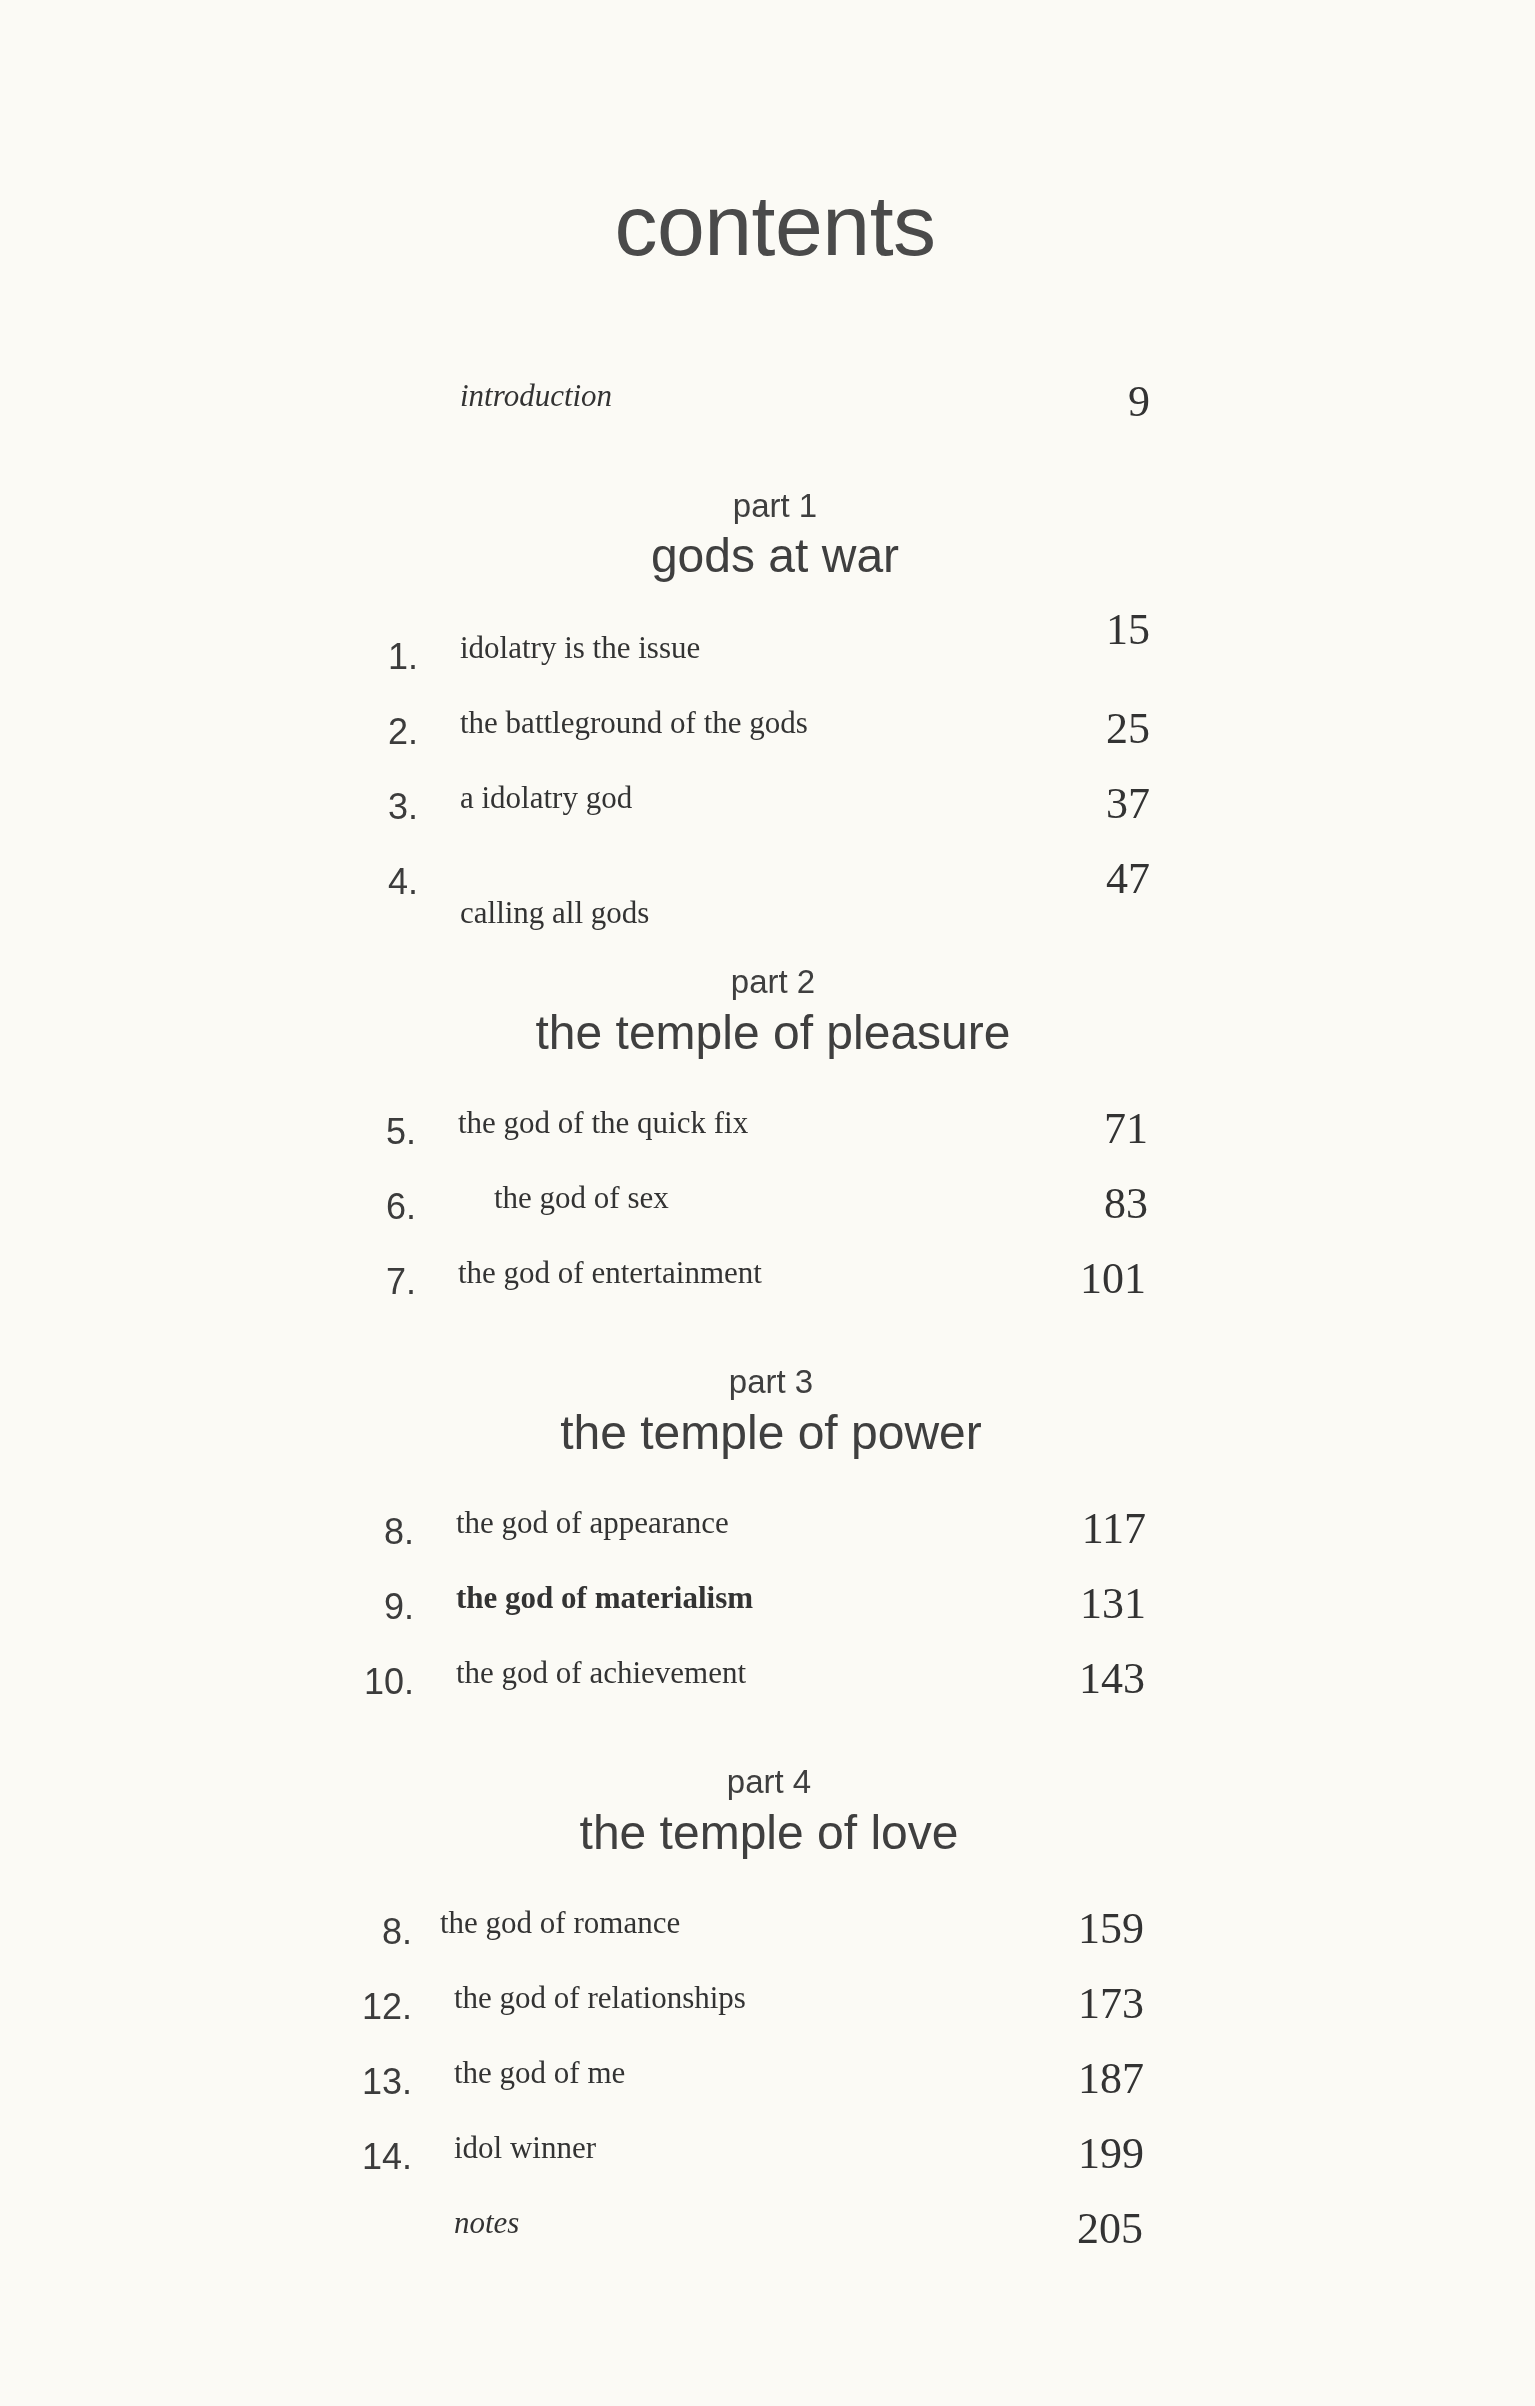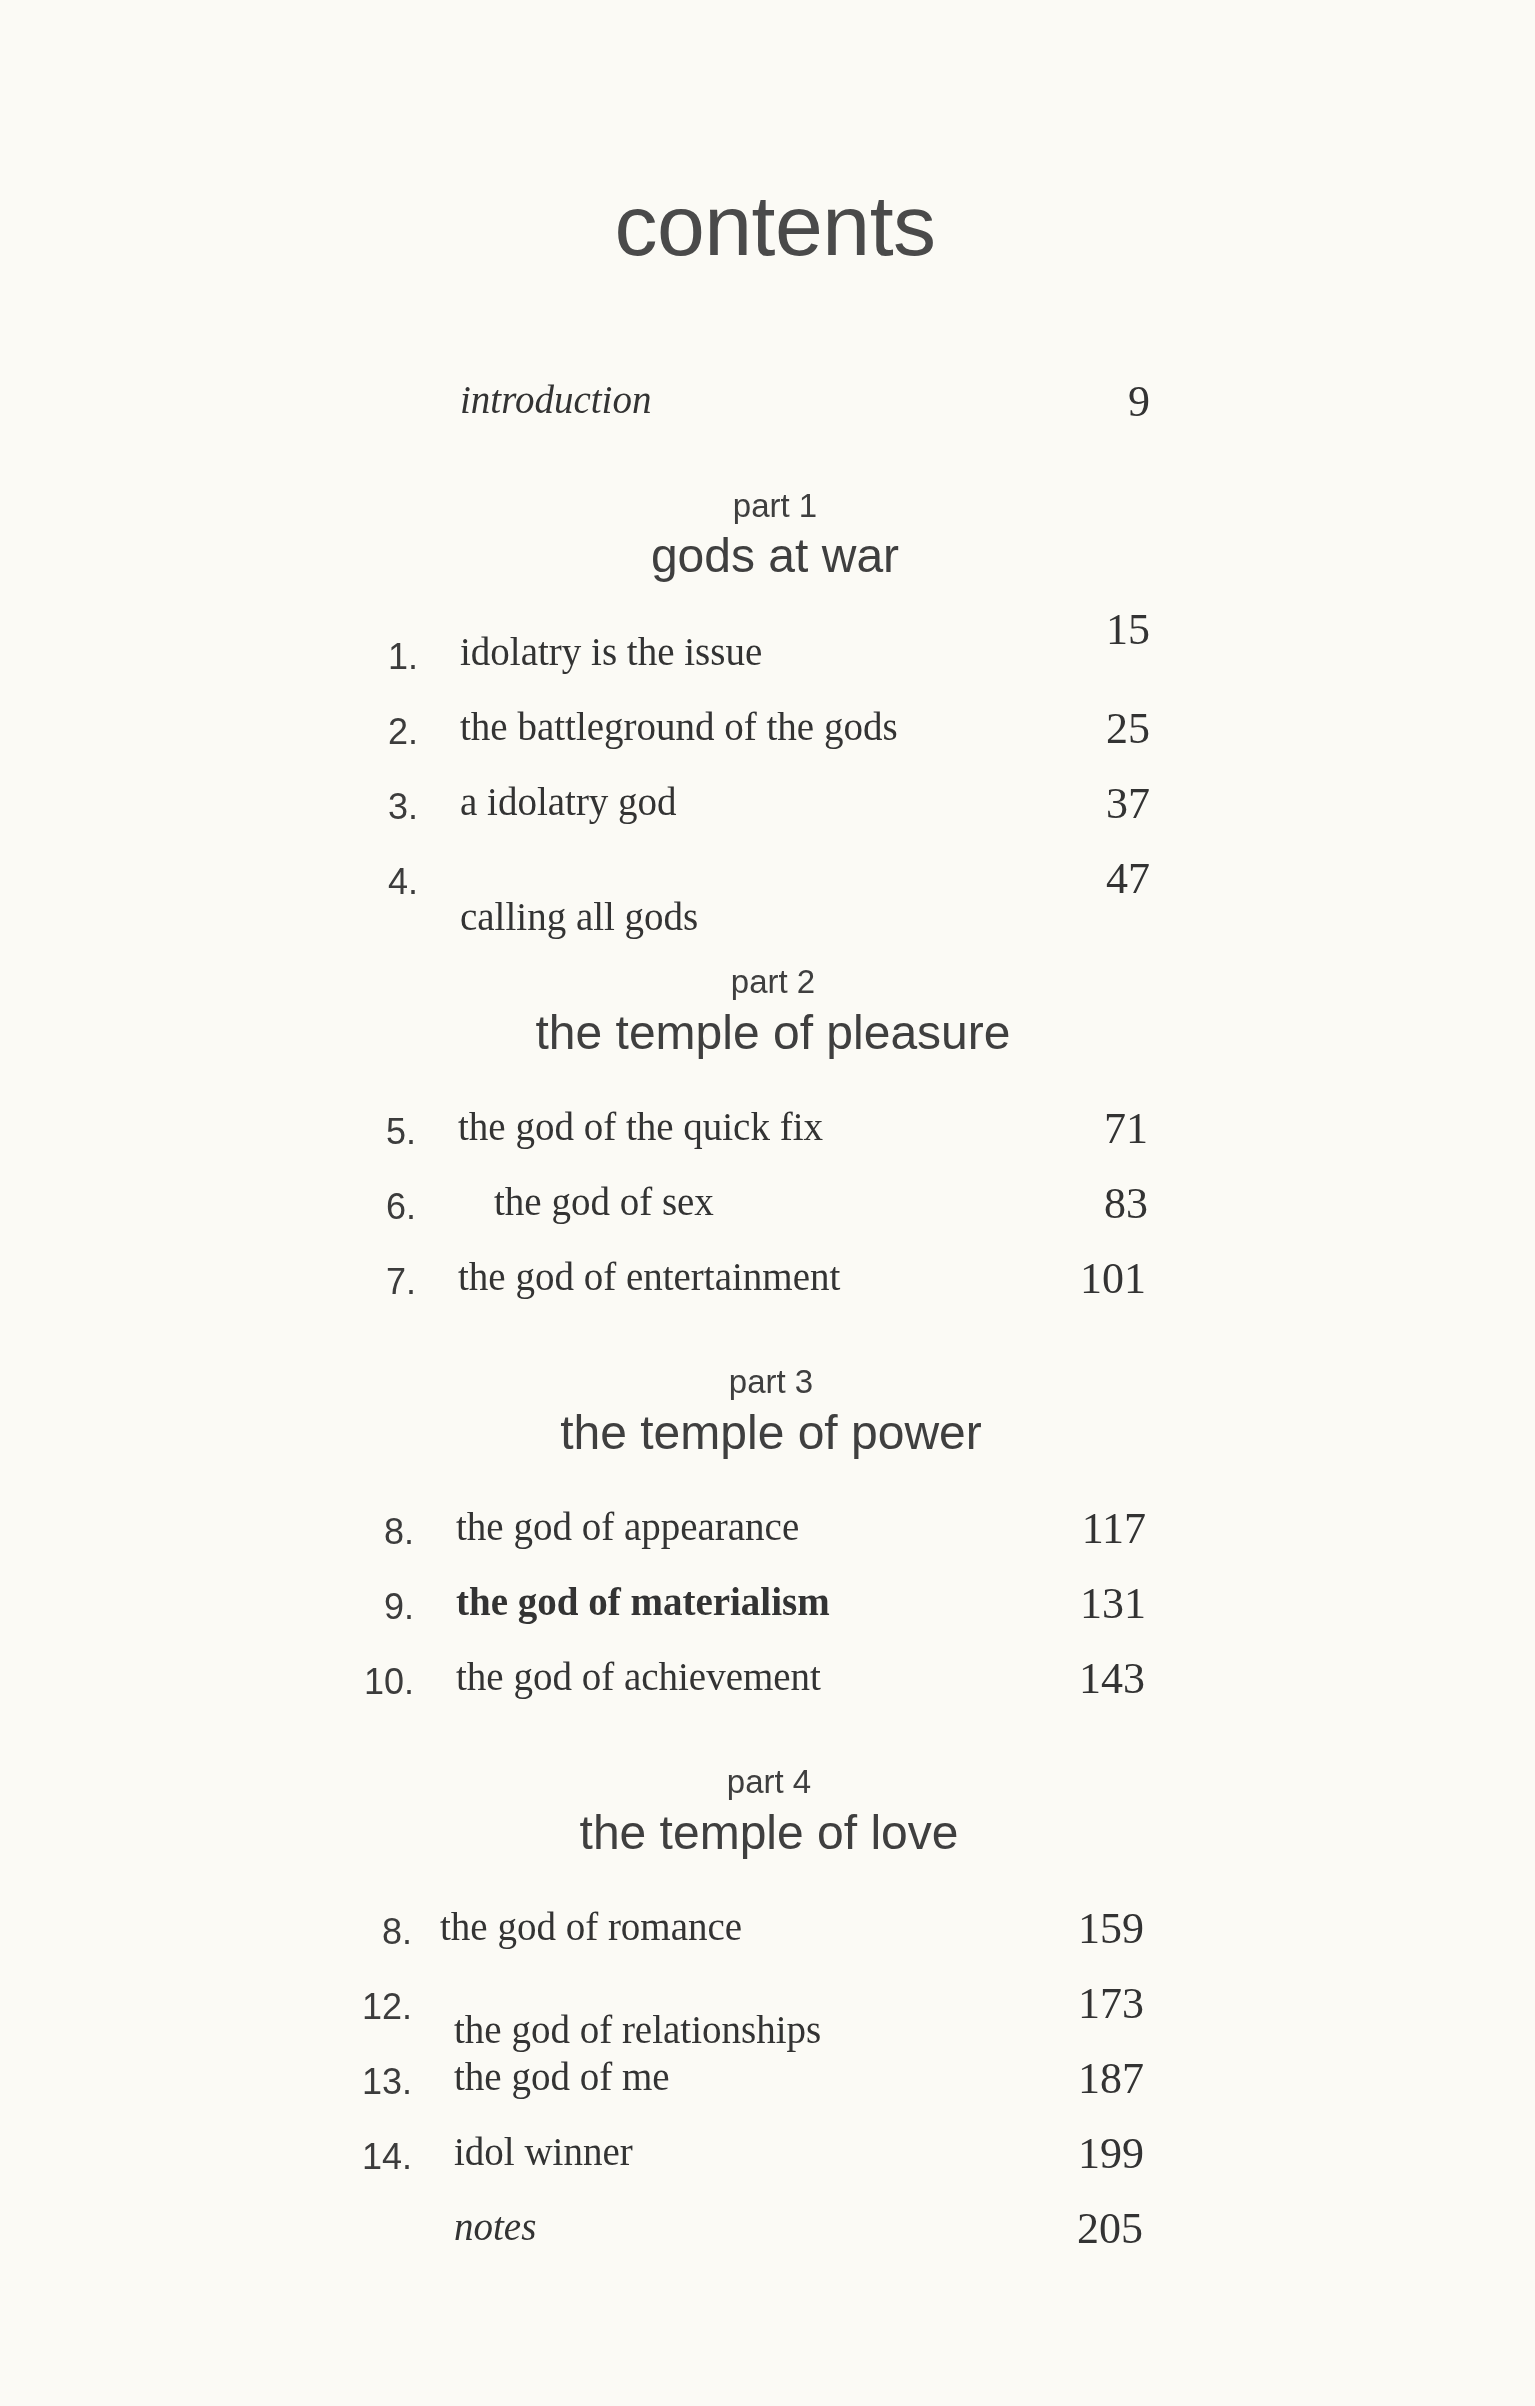--- a/index.html
+++ b/index.html
@@ -25,21 +25,21 @@
     font-size: 48px; color: #3f3f3f;
     left: 0; text-align: center;
   }
   .num {
     font-family: "Liberation Sans", sans-serif;
     font-size: 36px; color: #3c3c3c;
     text-align: right; width: 80px;
   }
   .entry {
     font-family: "Liberation Serif", serif;
-    font-size: 39px; color: #333;
+    font-size: 31px; color: #333;
   }
   .entry.italic { font-style: italic; }
   .page-no {
     font-family: "Liberation Serif", serif;
     font-size: 44px; color: #333;
     text-align: right; width: 120px;
   }
 </style>
 </head>
 <body>
@@ -116,21 +116,21 @@
   <div class="abs part-label" style="top:1765px;width:1538px;">part 4</div>
   <div class="abs part-title" style="top:1809px;width:1538px;">the temple of love</div>
 
   <div>
     <div class="abs num" style="top:1914px;left:332px;">8.</div>
     <div class="abs entry" style="top:1907px;left:440px;">the god of romance</div>
     <div class="abs page-no" style="top:1907px;left:1024px;">159</div>
   </div>
   <div>
     <div class="abs num" style="top:1989px;left:332px;">12.</div>
-    <div class="abs entry" style="top:1982px;left:454px;margin-top:28px;">the god of relationships</div>
+    <div class="abs entry" style="top:1982px;left:454px;">the god of relationships</div>
     <div class="abs page-no" style="top:1982px;left:1024px;">173</div>
   </div>
   <div>
     <div class="abs num" style="top:2064px;left:332px;">13.</div>
     <div class="abs entry" style="top:2057px;left:454px;">the god of me</div>
     <div class="abs page-no" style="top:2057px;left:1024px;">187</div>
   </div>
   <div>
     <div class="abs num" style="top:2139px;left:332px;">14.</div>
     <div class="abs entry" style="top:2132px;left:454px;">idol winner</div>

